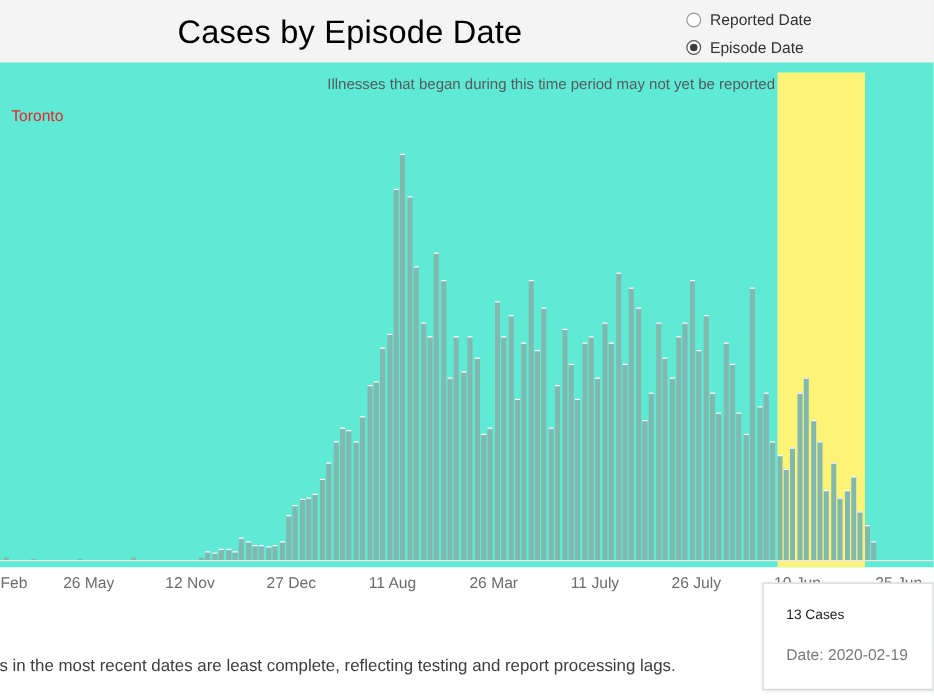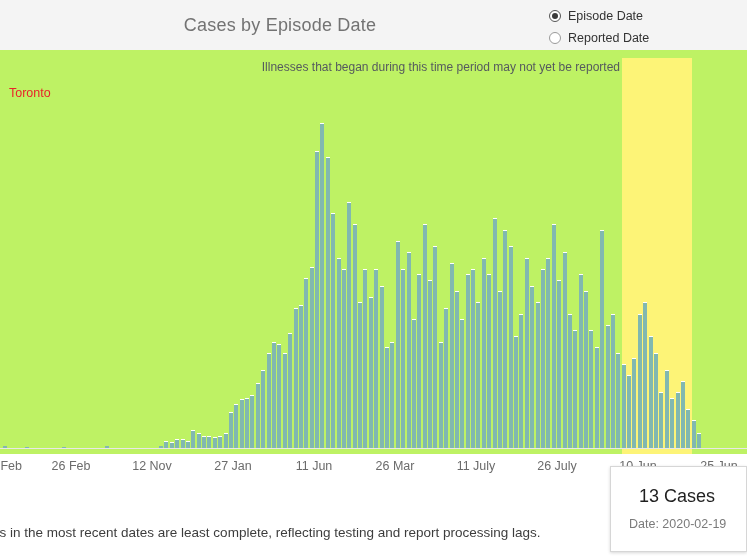--- a/index.html
+++ b/index.html
@@ -14,21 +14,21 @@
 
   
   .header{
     position:absolute;left:0;top:0;width:747px;height:50px;
     background:#f4f4f4;
     border-bottom:1px solid #eeeeee;
   }
   .chart-title{
     position:absolute;left:0;top:0;width:560px;height:50px;
     display:flex;align-items:center;justify-content:center;
-    font-size:18px;color:#737373;letter-spacing:.2px;
+    font-size:26px;color:#000000;letter-spacing:.2px;
     white-space:nowrap;
   }
   .radio-group{
     position:absolute;left:549px;top:6px;width:190px;
   }
   .radio-row{
     display:flex;align-items:center;height:20px;margin-bottom:2px;
     cursor:pointer;
   }
   .radio-mark{
@@ -40,21 +40,21 @@
   .radio-row.selected .radio-mark{border-color:#555;}
   .radio-row.selected .radio-mark:after{
     content:"";position:absolute;left:2px;top:2px;
     width:6px;height:6px;border-radius:50%;background:#3b3b3b;
   }
   .radio-label{font-size:12.5px;color:#333333;white-space:nowrap;}
 
   
   .plot{
     position:absolute;left:0;top:50px;width:747px;height:404px;
-    background:#bef264;overflow:hidden;
+    background:#5eead4;overflow:hidden;
   }
   .forecast-band{
     position:absolute;top:8px;left:622px;width:70px;height:396px;
     background:#fdf477;
   }
   .annotation{
     position:absolute;left:160px;top:10px;width:460px;
     text-align:right;font-size:12px;color:#555a5e;white-space:nowrap;
   }
   .city-label{
@@ -95,43 +95,43 @@
   }
 
   
   .tooltip{
     position:absolute;left:610px;top:466px;width:137px;height:86px;
     background:#ffffff;border:1px solid #d6d6d6;
     box-shadow:0 1px 3px rgba(0,0,0,.16);
     box-sizing:border-box;
   }
   .tooltip-value{
-    position:absolute;left:28px;top:19px;
-    font-size:18px;color:#1f1f1f;white-space:nowrap;
+    position:absolute;left:18px;top:19px;
+    font-size:11px;color:#1f1f1f;white-space:nowrap;
   }
   .tooltip-date{
     position:absolute;left:18px;top:50px;
     font-size:12.5px;color:#7a7a7a;white-space:nowrap;
   }
 </style>
 </head>
 <body>
 
 <div id="app">
 
   <div class="header">
     <div class="chart-title">Cases by Episode Date</div>
     <div class="radio-group">
+      <div class="radio-row">
+        <span class="radio-mark"></span>
+        <span class="radio-label">Reported Date</span>
+      </div>
       <div class="radio-row selected">
         <span class="radio-mark"></span>
         <span class="radio-label">Episode Date</span>
-      </div>
-      <div class="radio-row">
-        <span class="radio-mark"></span>
-        <span class="radio-label">Reported Date</span>
       </div>
     </div>
   </div>
 
   <div class="plot">
     <div class="forecast-band"></div>
     <div class="annotation">Illnesses that began during this time period may not yet be reported</div>
     <div class="city-label">Toronto</div>
     <div class="bars" id="bars">
         <div class="bar" title="2020-02-07: 2" style="left: 3px; height: 2.24px; background: rgb(129, 184, 176); border-top: none;"></div>
@@ -263,24 +263,24 @@
         <div class="bar" title="2020-06-12: 60" style="left: 680.88px; height: 67.2px; background: rgb(129, 184, 176);"></div>
         <div class="bar" title="2020-06-13: 35" style="left: 686.26px; height: 39.2px; background: rgb(129, 184, 176);"></div>
         <div class="bar" title="2020-06-14: 25" style="left: 691.64px; height: 28px; background: rgb(129, 184, 176);"></div>
         <div class="bar" title="2020-06-15: 13" style="left: 697.02px; height: 14.56px; background: rgb(129, 184, 176);"></div>
       </div>
     <div class="axis-line"></div>
   </div>
 
   <div class="axis" id="axis">
       <div class="tick" style="left: 3px;">11 Feb</div>
-      <div class="tick" style="left: 71px;">26 Feb</div>
+      <div class="tick" style="left: 71px;">26 May</div>
       <div class="tick" style="left: 152px;">12 Nov</div>
-      <div class="tick" style="left: 233px;">27 Jan</div>
-      <div class="tick" style="left: 314px;">11 Jun</div>
+      <div class="tick" style="left: 233px;">27 Dec</div>
+      <div class="tick" style="left: 314px;">11 Aug</div>
       <div class="tick" style="left: 395px;">26 Mar</div>
       <div class="tick" style="left: 476px;">11 July</div>
       <div class="tick" style="left: 557px;">26 July</div>
       <div class="tick" style="left: 638px;">10 Jun</div>
       <div class="tick" style="left: 719px;">25 Jun</div>
     </div>
 
   <div class="footnote">
     <div class="footnote-text">Cases in the most recent dates are least complete, reflecting testing and report processing lags.</div>
   </div>

